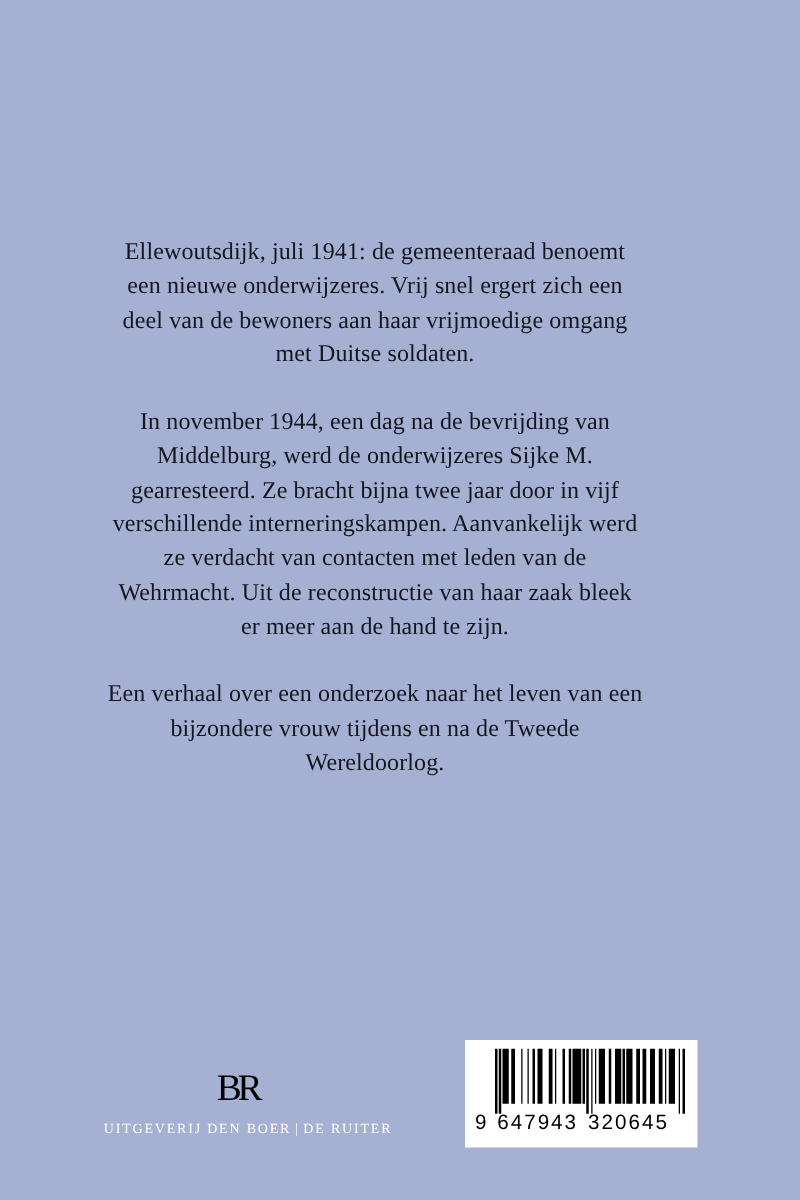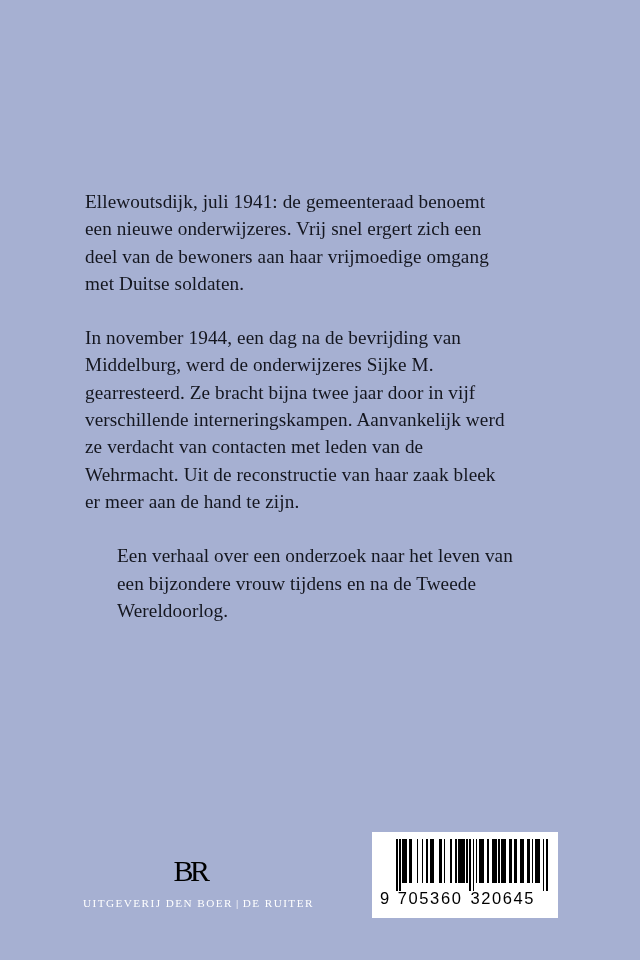--- a/index.html
+++ b/index.html
@@ -29,24 +29,24 @@
     top: 188px;
     width: 430px;
     color: #14161f;
     font-size: 19.2px;
     line-height: 27.3px;
     letter-spacing: 0.1px;
     text-align: left;
   }
   .blurb p {
     margin: 0 0 27px 0;
+    text-align: center;
   }
   .blurb p:last-child {
     margin-bottom: 0;
-    margin-left: 32px;
   }
 
   
   .publisher {
     position: absolute;
     left: 83px;
     top: 855px;
     width: 212px;
     text-align: center;
     color: #ffffff;
@@ -194,18 +194,18 @@
         <div class="bar" style="width: 1.05263%;"></div>
         <div class="space" style="width: 1.05263%; background: transparent; flex: 0 0 auto; height: 44px;"></div>
         <div class="bar" style="width: 3.15789%;"></div>
         <div class="space" style="width: 2.10526%; background: transparent; flex: 0 0 auto; height: 44px;"></div>
         <div class="bar guard" style="width: 1.05263%;"></div>
         <div class="space" style="width: 1.05263%; background: transparent; flex: 0 0 auto; height: 44px;"></div>
         <div class="bar guard" style="width: 1.05263%;"></div>
       </div>
     <div class="barcode-digits">
       <span class="lead">9</span>
-      <span class="grp">705360</span>
+      <span class="grp">647943</span>
       <span>320645</span>
     </div>
   </div>
 
 </div>
 
 </body></html>

